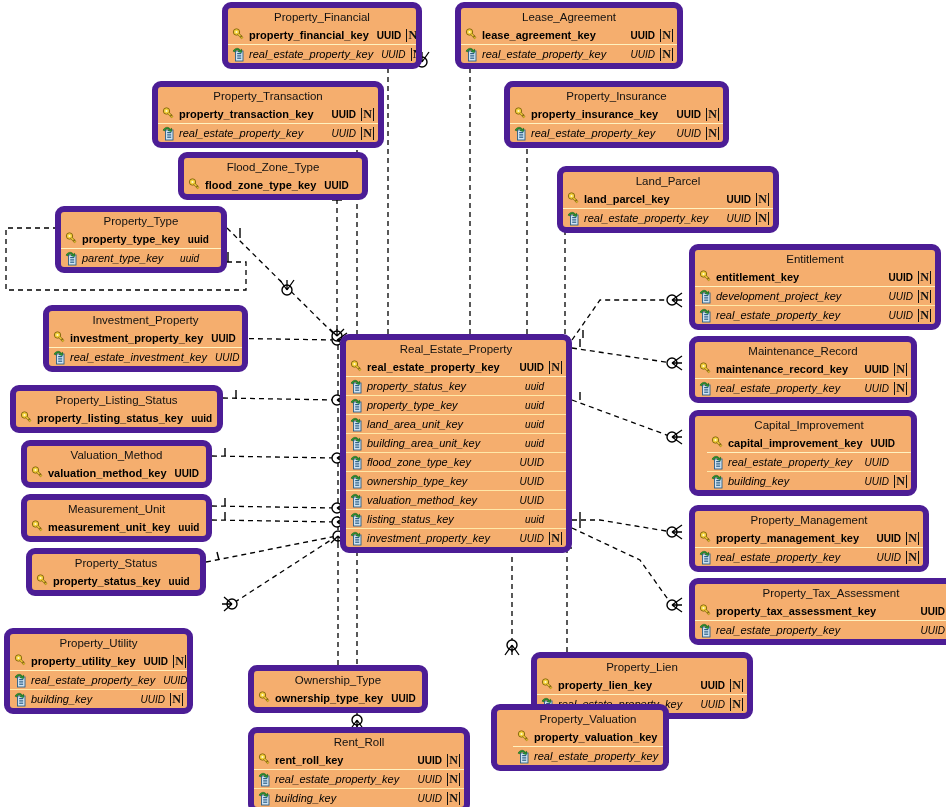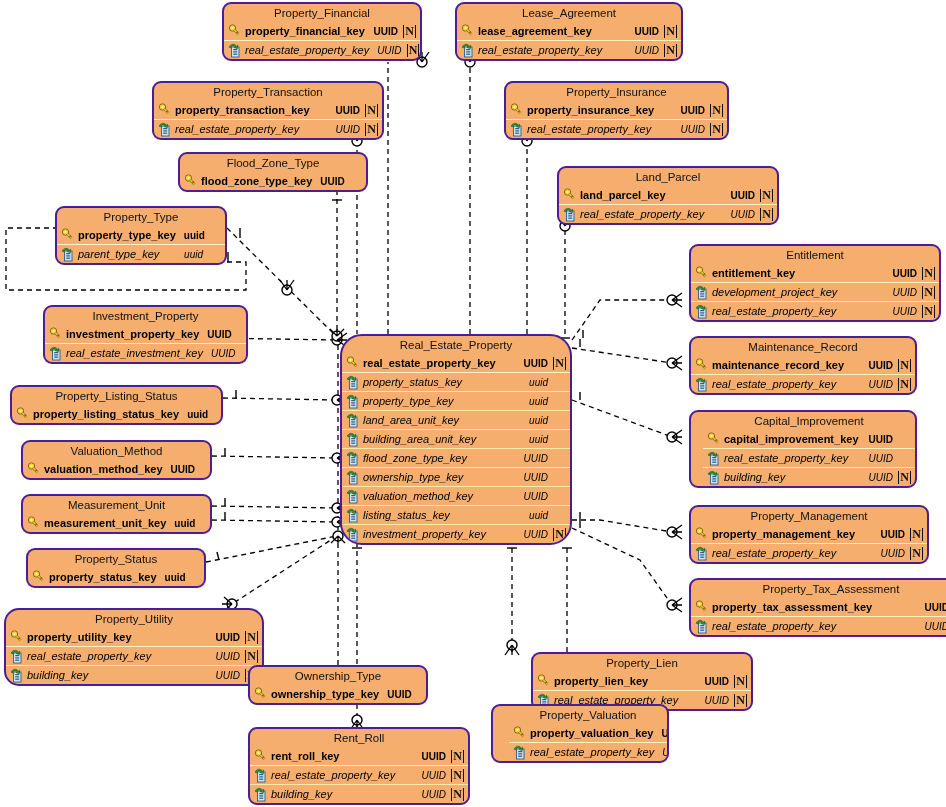--- a/index.html
+++ b/index.html
@@ -18,21 +18,21 @@
   #edges {
     position: absolute;
     left: 0; top: 0;
     width: 946px; height: 807px;
     pointer-events: none;
   }
   .entity {
     position: absolute;
     box-sizing: border-box;
     background: #F5AE6E;
-    border: 2px solid #4c1d95;
+    border: 6px solid #4c1d95;
     border-radius: 9px;
     overflow: hidden;
   }
   .ent-title {
     text-align: center;
     font-size: 11.5px;
     color: #111;
     line-height: 15px;
     padding: 2px 6px 1px 6px;
     white-space: nowrap;
@@ -470,21 +470,21 @@
               <rect x="5.2" y="6" width="4" height="1.2" fill="#2B5E86"></rect>
               <rect x="5.2" y="8.3" width="4" height="1.2" fill="#2B5E86"></rect>
               <rect x="5.2" y="10.6" width="4" height="1.2" fill="#2B5E86"></rect>
               <path d="M1.2,4.2 C2.5,0.6 7,0.6 8.4,3.3 L9.6,2.3 L9.4,5.6 L6.2,4.6 L7.5,3.8 C6.3,2.1 3.4,2.2 2.6,4.8 Z" fill="#2E9E3A" stroke="#14661d" stroke-width="0.7"></path>
             </svg></span>
           <span class="aname">real_estate_investment_key</span>
           <span class="atype">UUID</span>
           <span class="nn empty"><span class="nbox"></span></span>
         </div>
       </div>
-      <div class="entity" style="left: 340px; top: 334px; width: 232px; border-radius: 22px;">
+      <div class="entity" style="left: 340px; top: 334px; width: 232px;">
         <div class="ent-title">Real_Estate_Property</div>
         <div class="attr pk">
           <span class="ico"><svg width="14" height="14" viewBox="0 0 14 14">
               <circle cx="4.5" cy="4" r="3.2" fill="#F2CE3A" stroke="#8A6B12" stroke-width="1"></circle>
               <circle cx="4.5" cy="4" r="1.1" fill="#fff8d0"></circle>
               <path d="M6.2,5.6 L10.5,10.5" stroke="#8A6B12" stroke-width="2.4" fill="none"></path>
               <path d="M6.2,5.6 L10.5,10.5" stroke="#F2CE3A" stroke-width="1.3" fill="none"></path>
               <path d="M8.4,9.2 L10,7.6" stroke="#8A6B12" stroke-width="1.6"></path>
             </svg></span>
           <span class="aname">real_estate_property_key</span>
@@ -773,21 +773,21 @@
               <rect x="5.2" y="6" width="4" height="1.2" fill="#2B5E86"></rect>
               <rect x="5.2" y="8.3" width="4" height="1.2" fill="#2B5E86"></rect>
               <rect x="5.2" y="10.6" width="4" height="1.2" fill="#2B5E86"></rect>
               <path d="M1.2,4.2 C2.5,0.6 7,0.6 8.4,3.3 L9.6,2.3 L9.4,5.6 L6.2,4.6 L7.5,3.8 C6.3,2.1 3.4,2.2 2.6,4.8 Z" fill="#2E9E3A" stroke="#14661d" stroke-width="0.7"></path>
             </svg></span>
           <span class="aname">real_estate_property_key</span>
           <span class="atype">UUID</span>
           <span class="nn empty"><span class="nbox"></span></span>
         </div>
       </div>
-      <div class="entity" style="left: 4px; top: 608px; width: 260px; border-radius: 15px;">
+      <div class="entity" style="left: 4px; top: 628px; width: 189px;">
         <div class="ent-title">Property_Utility</div>
         <div class="attr pk">
           <span class="ico"><svg width="14" height="14" viewBox="0 0 14 14">
               <circle cx="4.5" cy="4" r="3.2" fill="#F2CE3A" stroke="#8A6B12" stroke-width="1"></circle>
               <circle cx="4.5" cy="4" r="1.1" fill="#fff8d0"></circle>
               <path d="M6.2,5.6 L10.5,10.5" stroke="#8A6B12" stroke-width="2.4" fill="none"></path>
               <path d="M6.2,5.6 L10.5,10.5" stroke="#F2CE3A" stroke-width="1.3" fill="none"></path>
               <path d="M8.4,9.2 L10,7.6" stroke="#8A6B12" stroke-width="1.6"></path>
             </svg></span>
           <span class="aname">property_utility_key</span>

